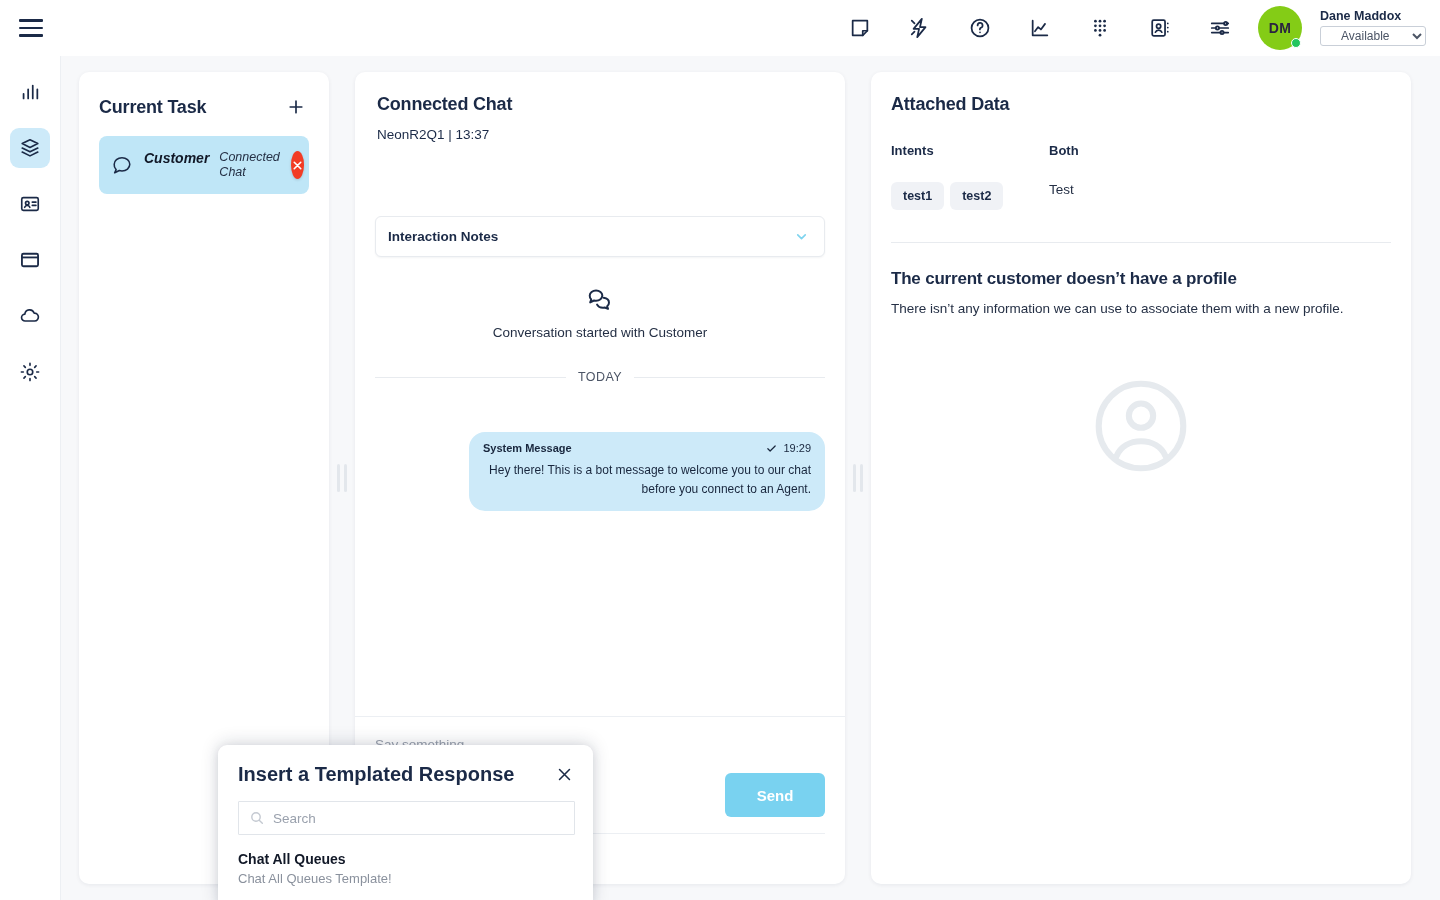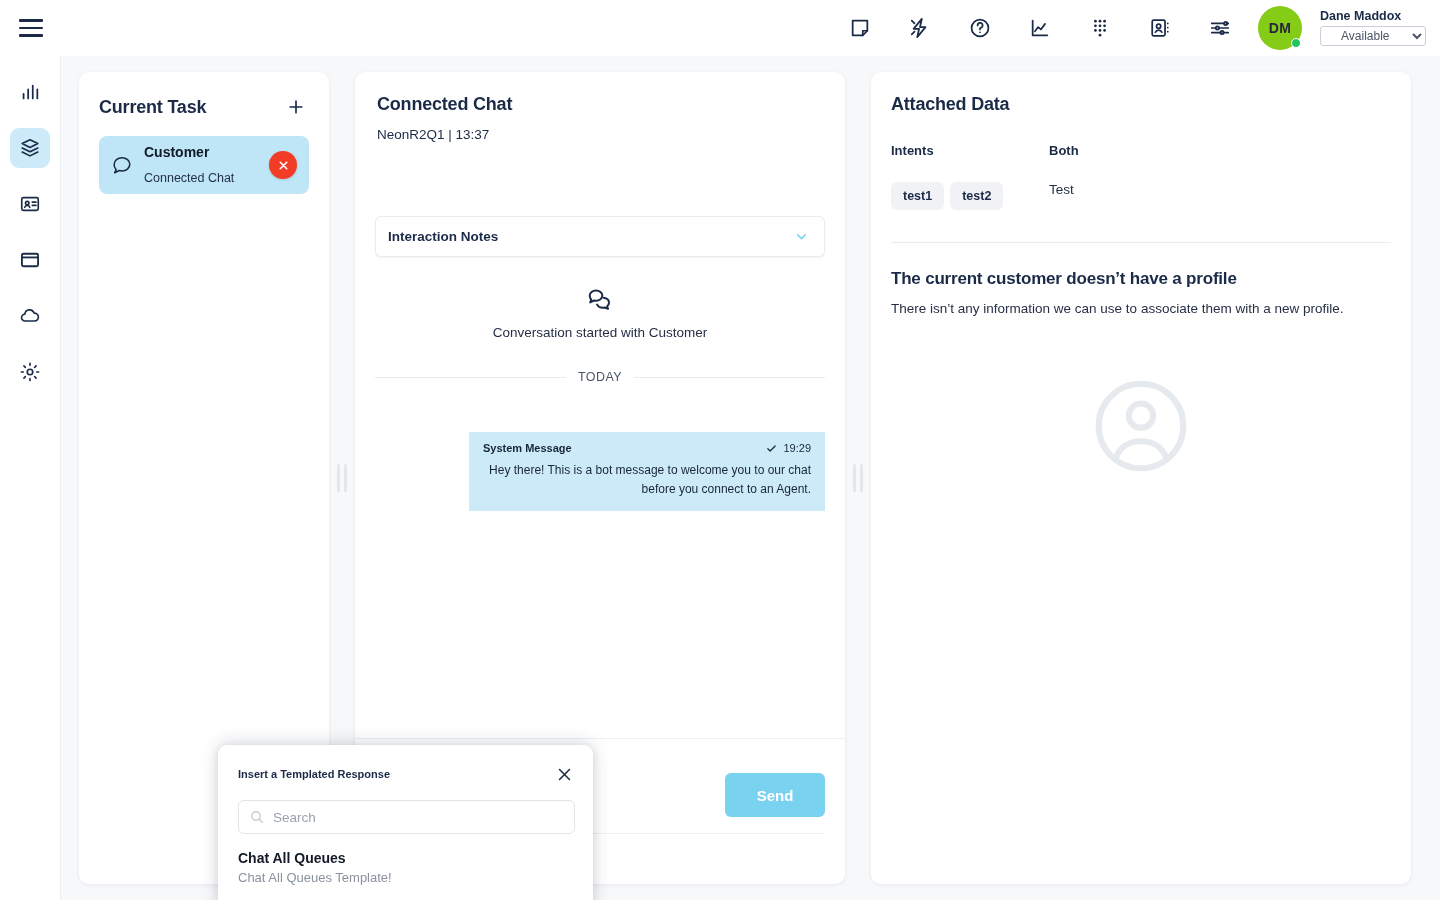--- a/index.html
+++ b/index.html
@@ -103,21 +103,21 @@
   .plus-btn {
     width: 26px; height: 26px; display: flex; align-items: center; justify-content: center;
     cursor: pointer; color: #1b2a47;
   }
   .task-card {
     margin: 16px 20px 0 20px; height: 58px; border-radius: 8px;
     background: #bfe6f7; display: flex; align-items: center; padding: 0 12px; gap: 11px;
     cursor: pointer;
   }
   .task-chat-icon { color: #1b2a47; display: flex; align-items: center; }
-  .task-text { flex: 1; display: flex; flex-direction: column; gap: 10px; }
+  .task-text { flex: 1; display: flex; flex-direction: row; gap: 10px; font-style: italic; }
   .task-name { font-size: 14px; font-weight: 700; color: #111827; line-height: 1.2; }
   .task-sub  { font-size: 12.5px; color: #253045; line-height: 1.2; }
   .task-end-btn {
     width: 28px; height: 28px; border-radius: 50%; background: #f23c25;
     display: flex; align-items: center; justify-content: center; cursor: pointer;
     box-shadow: 0 1px 3px rgba(0,0,0,.15);
   }
 
   
   .chat-head { padding: 22px 22px 0 22px; }
@@ -144,21 +144,21 @@
   .conv-text { font-size: 13.5px; color: #253045; margin-top: 12px; }
 
   .day-div {
     display: flex; align-items: center; gap: 12px; margin-top: 30px;
   }
   .day-div .line { flex: 1; height: 1px; background: #e8ebef; }
   .day-div .lbl { font-size: 12.5px; color: #4c5566; letter-spacing: .4px; }
 
   .msg-row { display: flex; justify-content: flex-end; margin-top: 48px; }
   .bubble {
-    max-width: 356px; background: #cdeaf9; border-radius: 0;
+    max-width: 356px; background: #cdeaf9; border-radius: 16px;
     padding: 10px 14px 13px 14px;
   }
   .bubble-head { display: flex; align-items: center; justify-content: space-between; gap: 20px; }
   .bubble-from { font-size: 11px; font-weight: 700; color: #18263d; }
   .bubble-meta { display: flex; align-items: center; gap: 6px; font-size: 11px; color: #18263d; }
   .bubble-body {
     font-size: 12px; color: #18263d; line-height: 1.55; margin-top: 7px; text-align: right;
   }
 
   .composer { border-top: 1px solid #eceff3; padding: 16px 20px 0 20px; margin-top: 14px; }
@@ -208,24 +208,24 @@
   .tpl-popup {
     position: absolute; left: 218px; top: 745px; width: 375px; height: 160px;
     background: #ffffff; border-radius: 9px 9px 0 0;
     box-shadow: 0 -2px 18px rgba(16,30,54,.16), 0 2px 10px rgba(16,30,54,.10);
     z-index: 50; overflow: hidden;
   }
   .tpl-head {
     display: flex; align-items: center; justify-content: space-between;
     padding: 18px 18px 0 20px;
   }
-  .tpl-title { font-size: 11px; font-weight: 700; color: #1b2a47; }
+  .tpl-title { font-size: 20px; font-weight: 700; color: #1b2a47; }
   .tpl-close { width: 22px; height: 22px; display: flex; align-items: center; justify-content: center; cursor: pointer; color: #1b2a47; }
   .tpl-search-wrap {
-    margin: 15px 18px 0 20px; height: 34px; border: 1px solid #e1e5ea; border-radius: 6px;
+    margin: 15px 18px 0 20px; height: 34px; border: 1px solid #e1e5ea; border-radius: 1px;
     display: flex; align-items: center; gap: 8px; padding: 0 10px;
   }
   .tpl-search-wrap .sicon { color: #c4c9d1; display: flex; }
   .tpl-search {
     border: none; outline: none; flex: 1; font-size: 13.5px; color: #3c4454;
     font-family: "Liberation Sans", sans-serif; background: transparent;
   }
   .tpl-search::placeholder { color: #9aa1ad; }
   .tpl-item { padding: 16px 20px 0 20px; cursor: pointer; }
   .tpl-item-name { font-size: 14px; font-weight: 700; color: #111827; }
@@ -434,20 +434,21 @@
               </svg>
               <span>19:29</span>
             </div>
           </div>
           <div class="bubble-body">Hey there! This is a bot message to welcome you to our chat before you connect to an Agent.</div>
         </div>
       </div>
     </div>
 
     <div class="composer">
+      <input class="composer-input" value="" placeholder="Say something" style="">
       <div class="composer-actions">
         <button class="send-btn">Send</button>
       </div>
       <div class="toolbar-row">
         <div class="round-btn danger">
           <svg width="15" height="15" viewBox="0 0 24 24" fill="none" stroke="#ffffff" stroke-width="3" stroke-linecap="round">
             <path d="M6 6l12 12M18 6L6 18"></path>
           </svg>
         </div>
         <div class="round-btn muted">

